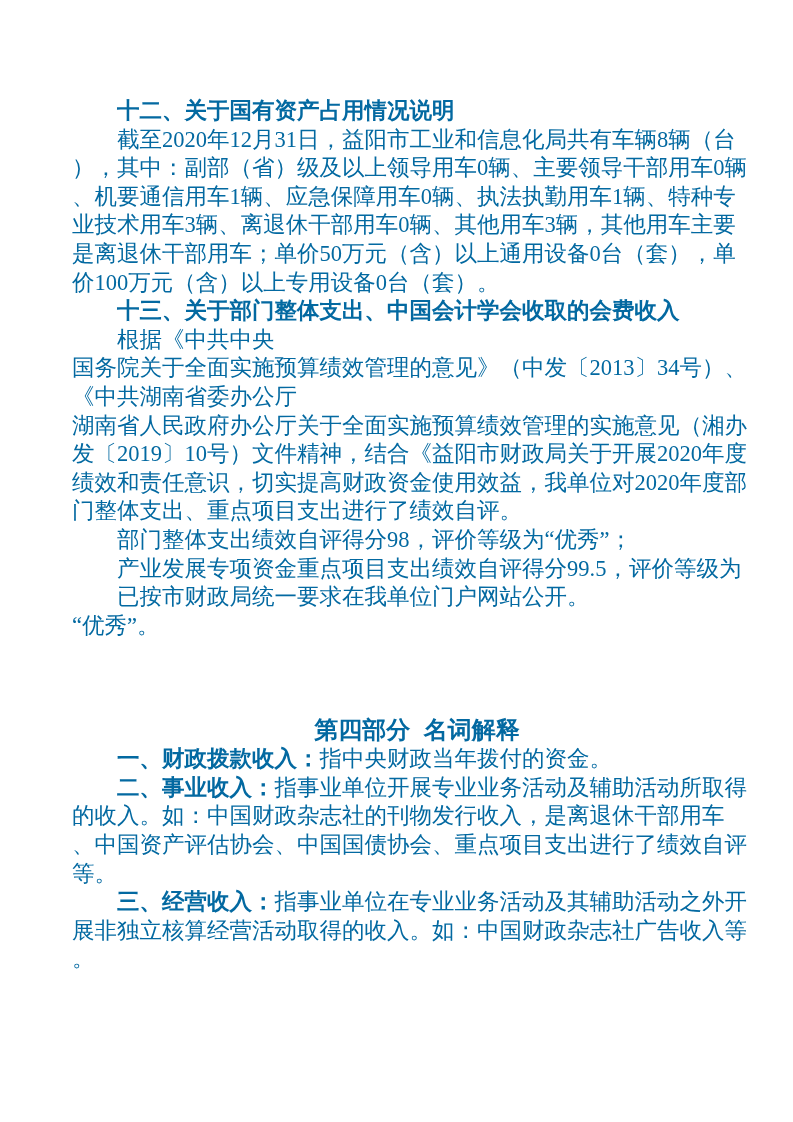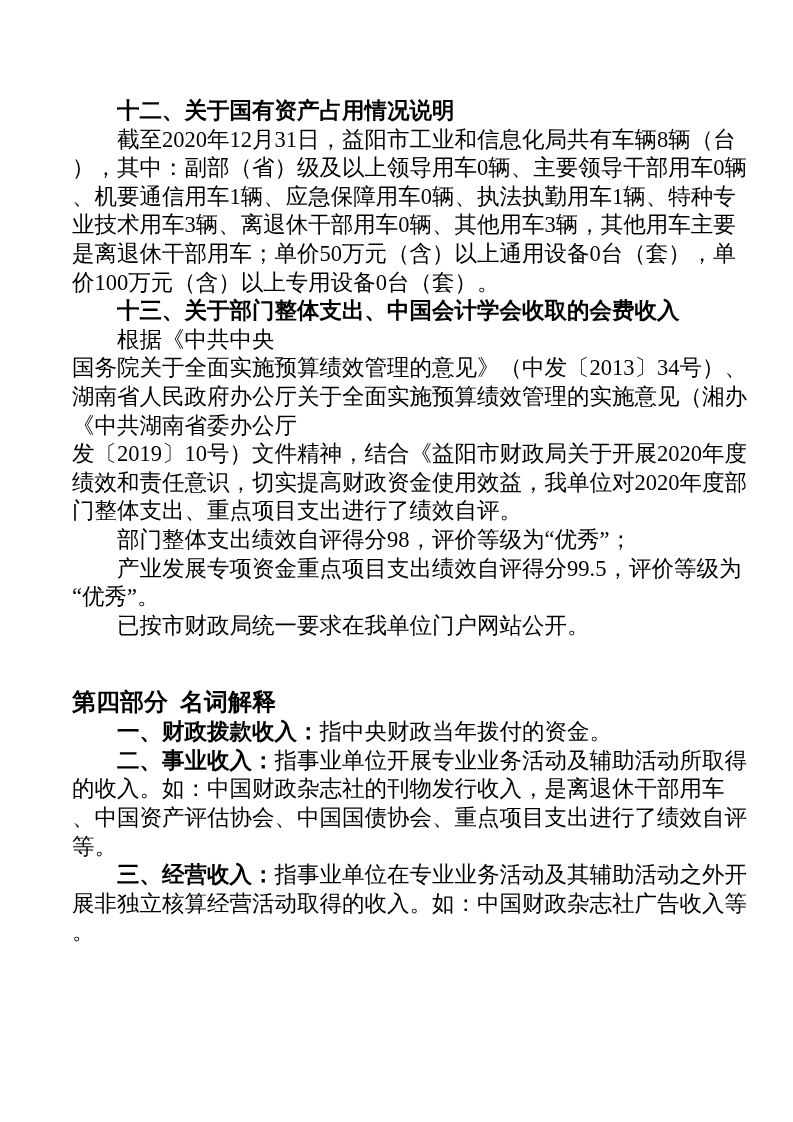--- a/index.html
+++ b/index.html
@@ -6,21 +6,21 @@
     margin: 0;
     padding: 0;
     background: #ffffff;
   }
   .page {
     position: relative;
     width: 793px;
     height: 1122px;
     background: #ffffff;
     overflow: hidden;
-    color: #000000;
+    color: #0369a1;
     font-family: "Liberation Serif", "DejaVu Serif", serif;
   }
   .doc {
     position: absolute;
     left: 72px;
     top: 97px;
     width: 690px;
   }
   .line {
     font-size: 22.5px;
@@ -35,56 +35,56 @@
   .heading {
     font-weight: 700;
     font-family: "Liberation Sans", "DejaVu Sans", sans-serif;
   }
   .term {
     font-weight: 700;
     font-family: "Liberation Sans", "DejaVu Sans", sans-serif;
     margin-top: 23px;
   }
   .part-title {
-    margin-top: 47px;
+    margin-top: 74px;
     font-size: 24px;
     line-height: 31px;
     height: 31px;
     font-weight: 700;
-    font-family: Liberation Serif, serif;
-    text-align: left;
+    font-family: Liberation Sans, sans-serif;
+    text-align: center;
     white-space: pre;
   }
 </style>
 </head>
 <body>
 
 <div class="page">
   <div class="doc">
 
     <div class="line heading indent">十二、关于国有资产占用情况说明</div>
     <div class="line indent">截至2020年12月31日，益阳市工业和信息化局共有车辆8辆（台</div>
     <div class="line">），其中：副部（省）级及以上领导用车0辆、主要领导干部用车0辆</div>
     <div class="line">、机要通信用车1辆、应急保障用车0辆、执法执勤用车1辆、特种专</div>
     <div class="line">业技术用车3辆、离退休干部用车0辆、其他用车3辆，其他用车主要</div>
     <div class="line">是离退休干部用车；单价50万元（含）以上通用设备0台（套），单</div>
     <div class="line">价100万元（含）以上专用设备0台（套）。</div>
 
     <div class="line heading indent">十三、关于部门整体支出、中国会计学会收取的会费收入</div>
     <div class="line indent">根据《中共中央</div>
     <div class="line">国务院关于全面实施预算绩效管理的意见》（中发〔2013〕34号）、</div>
+    <div class="line">《中共湖南省委办公厅</div>
     <div class="line">湖南省人民政府办公厅关于全面实施预算绩效管理的实施意见（湘办</div>
-    <div class="line">《中共湖南省委办公厅</div>
     <div class="line">发〔2019〕10号）文件精神，结合《益阳市财政局关于开展2020年度</div>
     <div class="line">绩效和责任意识，切实提高财政资金使用效益，我单位对2020年度部</div>
     <div class="line">门整体支出、重点项目支出进行了绩效自评。</div>
     <div class="line indent">部门整体支出绩效自评得分98，评价等级为“优秀”；</div>
     <div class="line indent">产业发展专项资金重点项目支出绩效自评得分99.5，评价等级为</div>
+    <div class="line indent">已按市财政局统一要求在我单位门户网站公开。</div>
     <div class="line">“优秀”。</div>
-    <div class="line indent">已按市财政局统一要求在我单位门户网站公开。</div>
 
     <div class="part-title">第四部分  名词解释</div>
 
     <div class="line indent"><span class="term">一、财政拨款收入：</span><span>指中央财政当年拨付的资金。</span></div>
 
     <div class="line indent"><span class="term">二、事业收入：</span><span>指事业单位开展专业业务活动及辅助活动所取得</span></div>
     <div class="line">的收入。如：中国财政杂志社的刊物发行收入，是离退休干部用车</div>
     <div class="line">、中国资产评估协会、中国国债协会、重点项目支出进行了绩效自评</div>
     <div class="line">等。</div>
 

